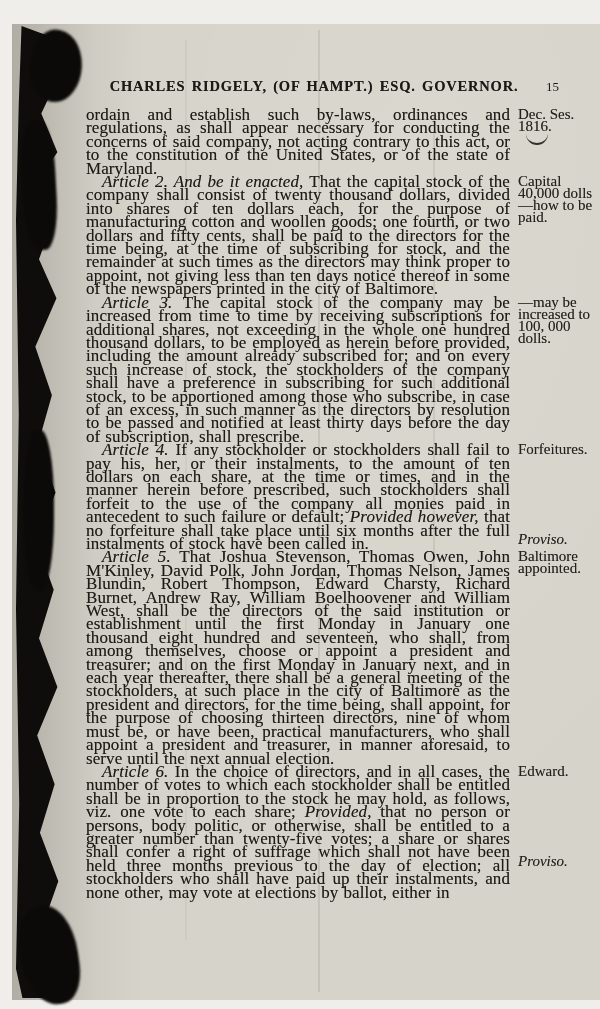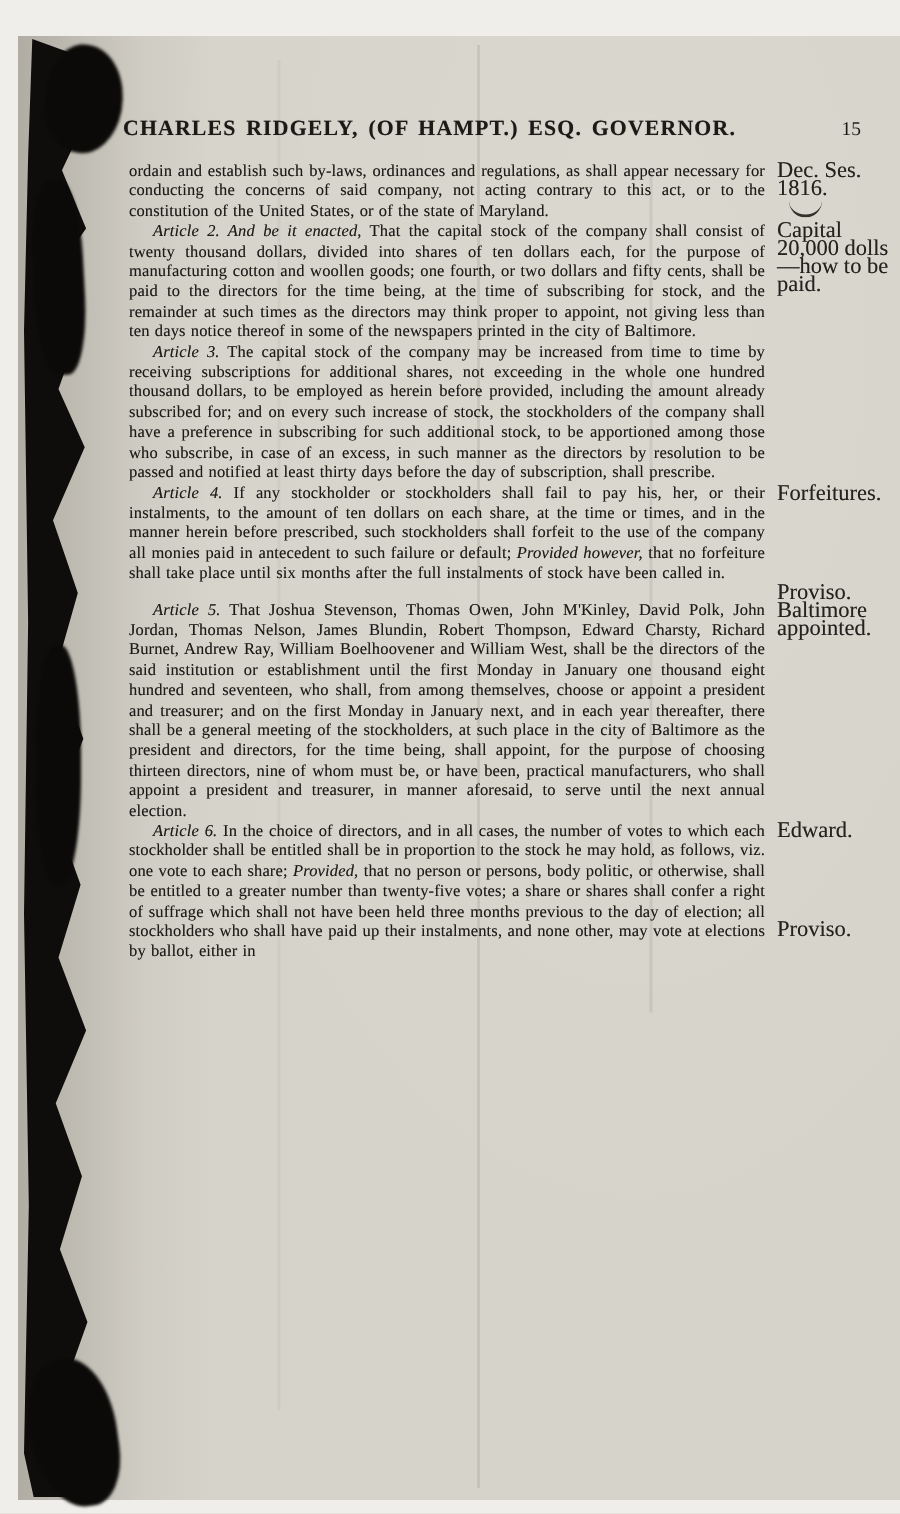--- a/index.html
+++ b/index.html
@@ -30,48 +30,48 @@
   .crease.c1{left:318px;top:30px;width:2px;height:962px;background:rgba(55,50,40,0.10);}
   .crease.c2{left:433px;top:115px;width:2px;height:560px;background:rgba(55,50,40,0.09);}
   .crease.c3{left:185px;top:40px;width:2px;height:900px;background:rgba(55,50,40,0.05);}
 
   .header{
     position:absolute;left:82px;top:78px;width:492px;
     display:flex;align-items:baseline;
     color:#1c1a17;
   }
   .header .title{
-    flex:1;font-weight:bold;
+    flex:1;text-align:center;font-weight:bold;
     font-size:14.5px;letter-spacing:0.8px;word-spacing:2px;
     text-shadow:0 0 0.5px rgba(20,18,15,0.55);
   }
-  .header .pageno{width:28px;text-align:right;font-size:13px;font-weight:normal;}
+  .header .pageno{width:28px;font-size:13px;font-weight:normal;}
 
   .content{
     position:absolute;left:86px;top:108px;width:512px;
     color:#1d1b18;
   }
   .para-row{display:flex;align-items:flex-start;}
   .para{
     width:424px;margin:0;
-    font-size:11px;line-height:13.4px;
+    font-size:17px;line-height:13.4px;
     text-align:justify;
     letter-spacing:0.1px;word-spacing:0.6px;
     text-shadow:0 0 0.4px rgba(25,22,18,0.45);
     font-family:Liberation Serif, serif;
   }
   .para.indent{text-indent:16px;}
   .para .em{font-style:italic;}
   .notes{
     width:88px;box-sizing:border-box;padding-left:8px;
     font-size:15px;line-height:12px;color:#24221e;
     text-shadow:0 0 0.4px rgba(25,22,18,0.4);
   }
   .note{margin:0;}
-  .note.offset4{margin-top:54px;}
+  .note.offset4{margin-top:78px;font-style:italic;}
   .brace-mark{
     width:22px;height:9px;margin:2px 0 0 8px;
     border-bottom:2px solid #33302a;
     border-radius:0 0 50% 50% / 0 0 100% 100%;
   }
 </style>
 </head>
 <body>
 
 <div class="paper"></div>
@@ -95,26 +95,29 @@
     <p class="para"><span class="em"></span><span>ordain and establish such by-laws, ordinances and regulations, as shall appear necessary for conducting the concerns of said company, not acting contrary to this act, or to the constitution of the United States, or of the state of Maryland.</span><span class="em"></span><span></span></p>
     <div class="notes">
       <div class="note">Dec. Ses. 1816.</div>
       <div class="brace-mark"></div>
     </div>
   </div>
 
   <div class="para-row">
     <p class="para indent"><span class="em">Article 2. And be it enacted,</span><span> That the capital stock of the company shall consist of twenty thousand dollars, divided into shares of ten dollars each, for the purpose of manufacturing cotton and woollen goods; one fourth, or two dollars and fifty cents, shall be paid to the directors for the time being, at the time of subscribing for stock, and the remainder at such times as the directors may think proper to appoint, not giving less than ten days notice thereof in some of the newspapers printed in the city of Baltimore.</span><span class="em"></span><span></span></p>
     <div class="notes">
-      <div class="note">Capital 20,000 dolls—how to be paid.</div>
+      <div class="note">Capital 40,000 dolls—how to be paid.</div>
     </div>
   </div>
 
   <div class="para-row">
     <p class="para indent"><span class="em">Article 3.</span><span> The capital stock of the company may be increased from time to time by receiving subscriptions for additional shares, not exceeding in the whole one hundred thousand dollars, to be employed as herein before provided, including the amount already subscribed for; and on every such increase of stock, the stockholders of the company shall have a preference in subscribing for such additional stock, to be apportioned among those who subscribe, in case of an excess, in such manner as the directors by resolution to be passed and notified at least thirty days before the day of subscription, shall prescribe.</span><span class="em"></span><span></span></p>
+    <div class="notes">
+      <div class="note">—may be increased to 100, 000 dolls.</div>
+    </div>
   </div>
 
   <div class="para-row">
     <p class="para indent"><span class="em">Article 4.</span><span> If any stockholder or stockholders shall fail to pay his, her, or their instalments, to the amount of ten dollars on each share, at the time or times, and in the manner herein before prescribed, such stockholders shall forfeit to the use of the company all monies paid in antecedent to such failure or default; </span><span class="em">Provided however,</span><span> that no forfeiture shall take place until six months after the full instalments of stock have been called in.</span></p>
     <div class="notes">
       <div class="note">Forfeitures.</div>
       <div class="note offset4">Proviso.</div>
     </div>
   </div>
 

